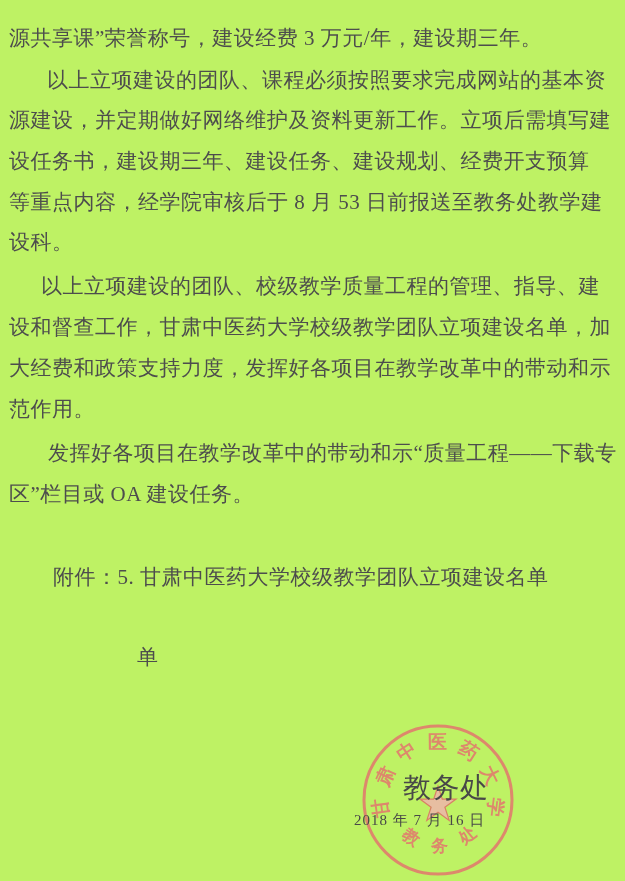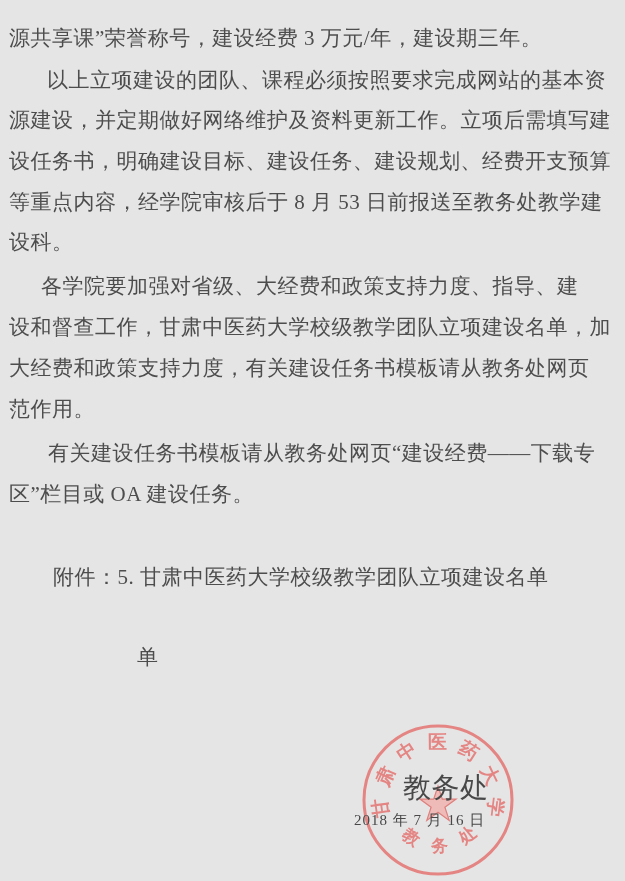--- a/index.html
+++ b/index.html
@@ -4,21 +4,21 @@
 <style>
   html, body {
     margin: 0;
     padding: 0;
     background: #ffffff;
   }
   .page {
     position: relative;
     width: 625px;
     height: 881px;
-    background: #e5e5e5;
+    background: #bef264;
     overflow: hidden;
     font-family: "Liberation Serif", "DejaVu Serif", serif;
   }
   .body-line {
     position: absolute;
     white-space: nowrap;
     font-size: 21px;
     line-height: 23px;
     letter-spacing: 0.5px;
     color: #4d4d4d;
@@ -57,28 +57,28 @@
   }
 </style>
 </head>
 <body>
 
 <div class="page">
 
   <div class="body-line" style="left:9px;   top:27px">源共享课”荣誉称号，建设经费 3 万元/年，建设期三年。</div>
   <div class="body-line" style="left:9px;   top:109px">源建设，并定期做好网络维护及资料更新工作。立项后需填写建</div>
   <div class="body-line" style="left:47px;  top:69px">以上立项建设的团队、课程必须按照要求完成网站的基本资</div>
-  <div class="body-line" style="left:9px;   top:150px">设任务书，明确建设目标、建设任务、建设规划、经费开支预算</div>
+  <div class="body-line" style="left:9px;   top:150px">设任务书，建设期三年、建设任务、建设规划、经费开支预算</div>
   <div class="body-line" style="left:9px;   top:191px">等重点内容，经学院审核后于 8 月 53 日前报送至教务处教学建</div>
   <div class="body-line" style="left:9px;   top:231px">设科。</div>
-  <div class="body-line" style="left:41px;  top:275px">各学院要加强对省级、大经费和政策支持力度、指导、建</div>
+  <div class="body-line" style="left:41px;  top:275px">以上立项建设的团队、校级教学质量工程的管理、指导、建</div>
   <div class="body-line" style="left:9px;   top:316px">设和督查工作，甘肃中医药大学校级教学团队立项建设名单，加</div>
-  <div class="body-line" style="left:9px;   top:357px">大经费和政策支持力度，有关建设任务书模板请从教务处网页</div>
+  <div class="body-line" style="left:9px;   top:357px">大经费和政策支持力度，发挥好各项目在教学改革中的带动和示</div>
   <div class="body-line" style="left:9px;   top:398px">范作用。</div>
-  <div class="body-line" style="left:48px;  top:442px">有关建设任务书模板请从教务处网页“建设经费——下载专</div>
+  <div class="body-line" style="left:48px;  top:442px">发挥好各项目在教学改革中的带动和示“质量工程——下载专</div>
   <div class="body-line" style="left:9px;   top:483px">区”栏目或 OA 建设任务。</div>
   <div class="body-line" style="left:53px;  top:566px">附件：5. 甘肃中医药大学校级教学团队立项建设名单</div>
   <div class="body-line" style="left:137px; top:646px">单</div>
 
   <svg class="seal-svg" viewBox="0 0 168 168">
     <g opacity="0.82">
       <circle cx="83" cy="83" r="74" fill="none" stroke="#e4716e" stroke-width="3"></circle>
       <path d="M83,69 L87.3,82.1 L101.1,82.1 L89.9,90.3 L94.2,103.4 L83,95.3 L71.8,103.4 L76.1,90.3 L64.9,82.1 L78.7,82.1 Z" fill="#f0b3af" stroke="#de6965" stroke-width="1.2"></path>
       <g id="seal-arc-top">
           <text x="0" y="0" transform="translate(25.6,91.1) rotate(-98.0)" text-anchor="middle" dominant-baseline="central" font-size="19" fill="#e4716e">甘</text>

